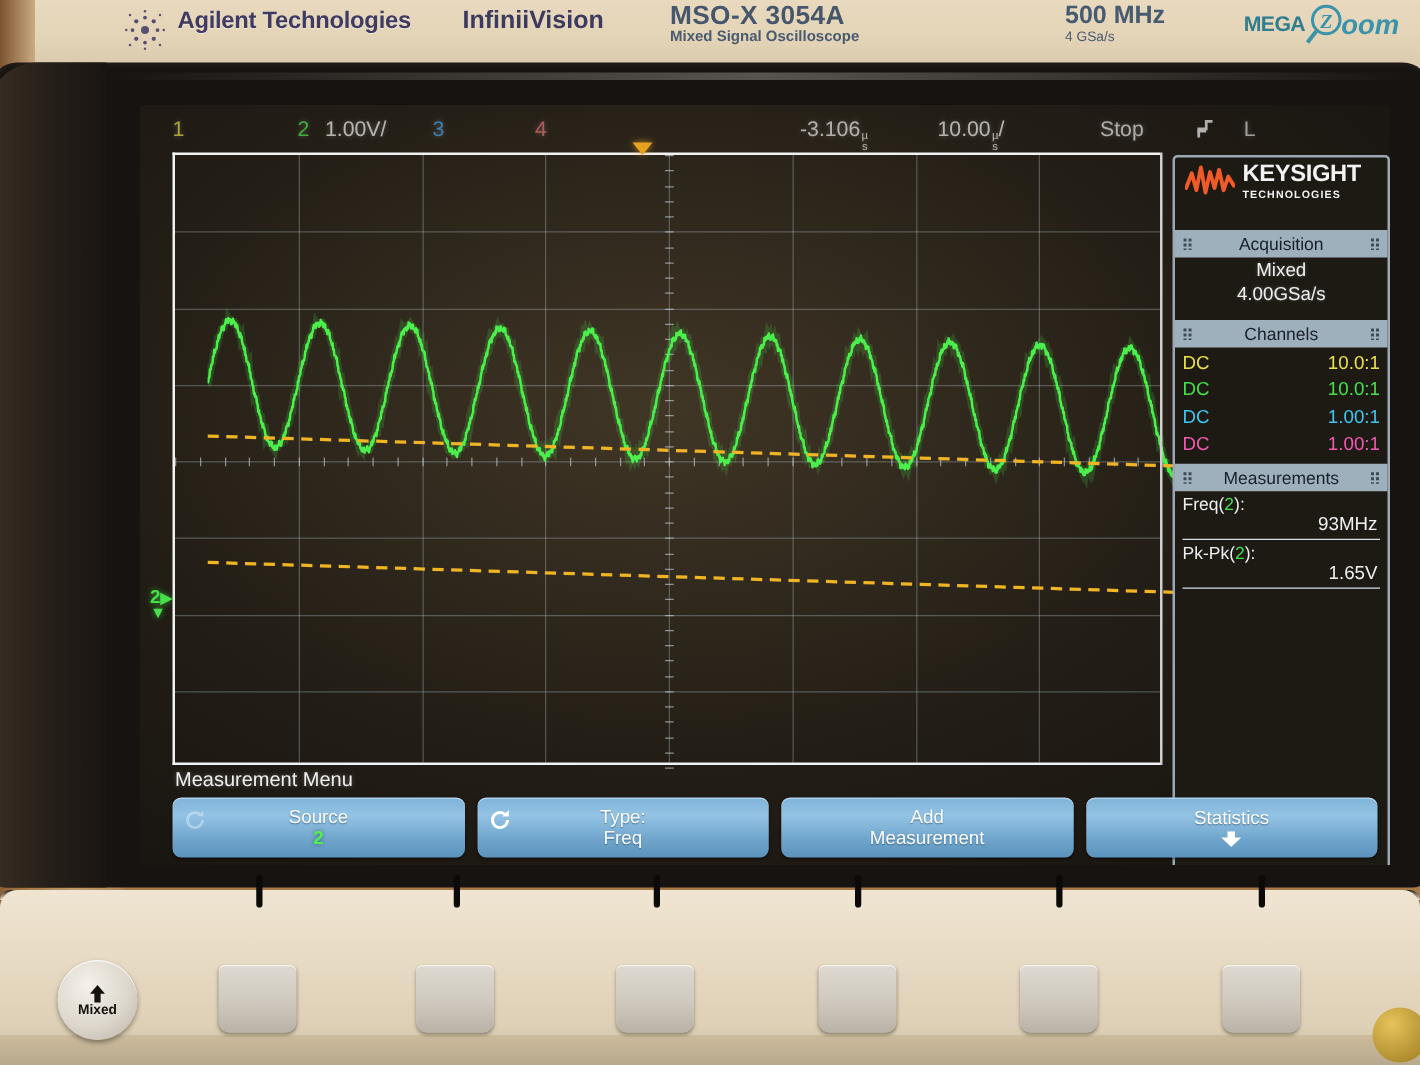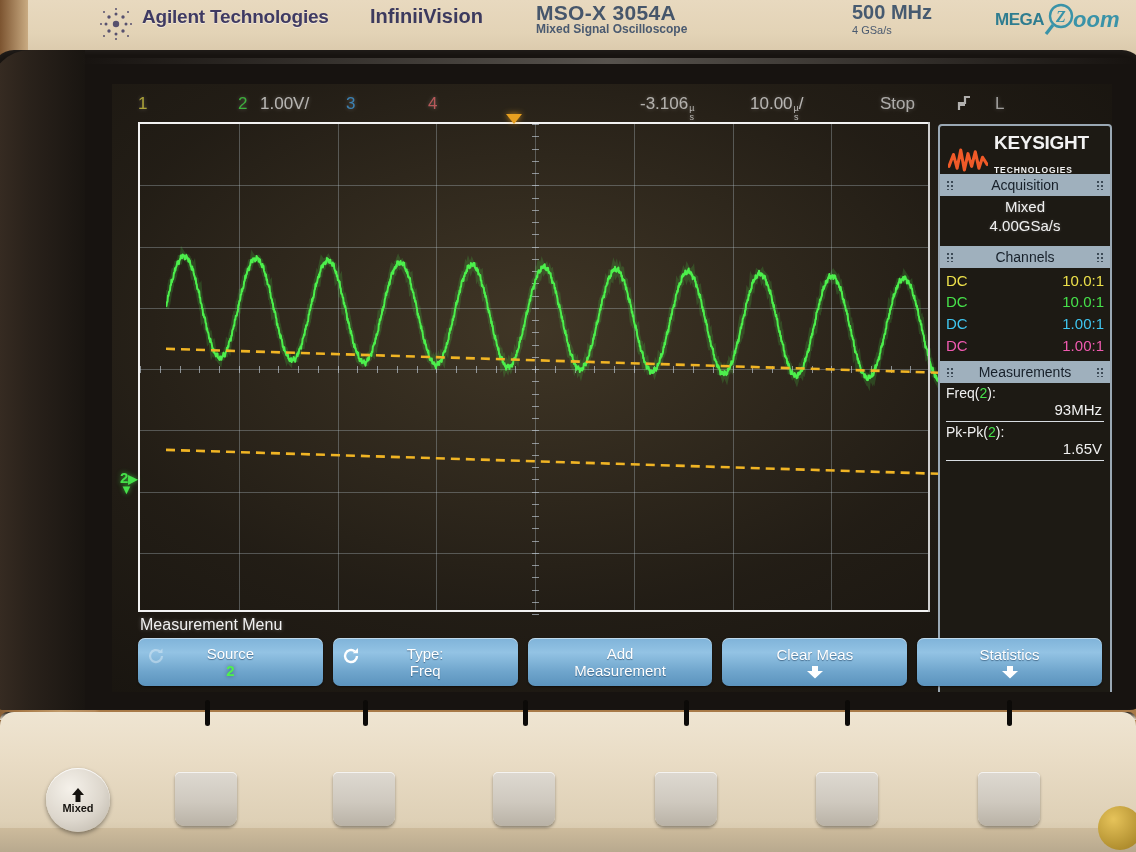--- a/index.html
+++ b/index.html
@@ -148,26 +148,26 @@
   #wave{ position:absolute; left:26px; top:38px; width:792px; height:490px; }
 
   
   #sidebar{
     position:absolute; left:826px; top:40px; width:174px; height:590px;
     background:#1d1a14;
     border:2px solid #9aa8b4;
     border-radius:4px;
   }
   #kslogo{
-    height:48px; display:flex; align-items:flex-end; gap:6px; padding:4px 6px 0 8px;
+    height:58px; display:flex; align-items:flex-start; gap:6px; padding:4px 6px 0 8px;
   }
   .ks-wave{ width:40px;height:28px; }
   .ks-text{ color:#f2f2f2; line-height:1; }
   .ks-text .l1{ font-size:19px; font-weight:bold; letter-spacing:-.3px;}
-  .ks-text .l2{ font-size:8.5px; font-weight:bold; letter-spacing:.9px; margin-top:14px;text-decoration:underline;}
+  .ks-text .l2{ font-size:8.5px; font-weight:bold; letter-spacing:.9px; margin-top:2px;}
 
   .sb-head{
     background:#9fb0bd; color:#17202a; font-size:14px; font-weight:normal;
     text-align:center; height:22px; line-height:22px; position:relative;
     text-shadow:none;
   }
   .sb-head .grip{
     position:absolute; top:6px; width:8px; height:10px;
     background-image:
       radial-gradient(circle, #3d4b57 45%, transparent 46%);
@@ -549,28 +549,20 @@
       <span>Type:</span>
       <span>Freq</span>
     </div>
 
     <div class="sk">
       <span>Add</span>
       <span>Measurement</span>
     </div>
 
 
-    <div class="sk">
-      <span>Clear Meas</span>
-      <span class="downarrow">
-        <svg viewBox="0 0 20 13" width="20" height="13">
-          <path d="M7 0 L13 0 L13 5 L18 5 L10 12.5 L2 5 L7 5 Z" fill="#ffffff"></path>
-        </svg>
-      </span>
-    </div>
 
     <div class="sk">
       <span>Statistics</span>
       <span class="downarrow">
         <svg viewBox="0 0 20 13" width="20" height="13">
           <path d="M7 0 L13 0 L13 5 L18 5 L10 12.5 L2 5 L7 5 Z" fill="#ffffff"></path>
         </svg>
       </span>
     </div>
   </div>

